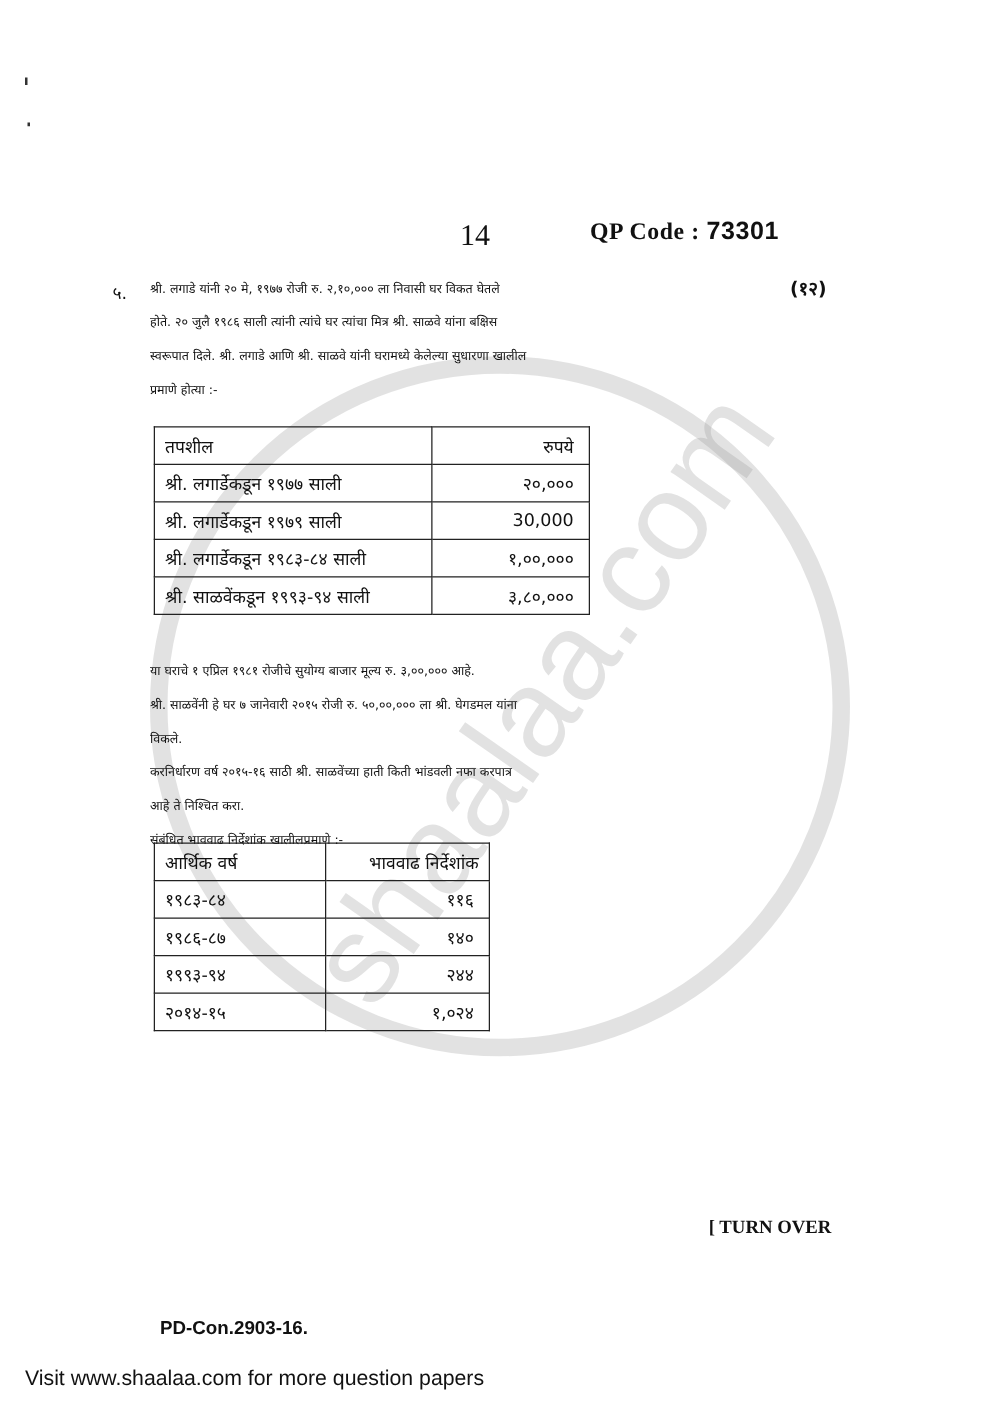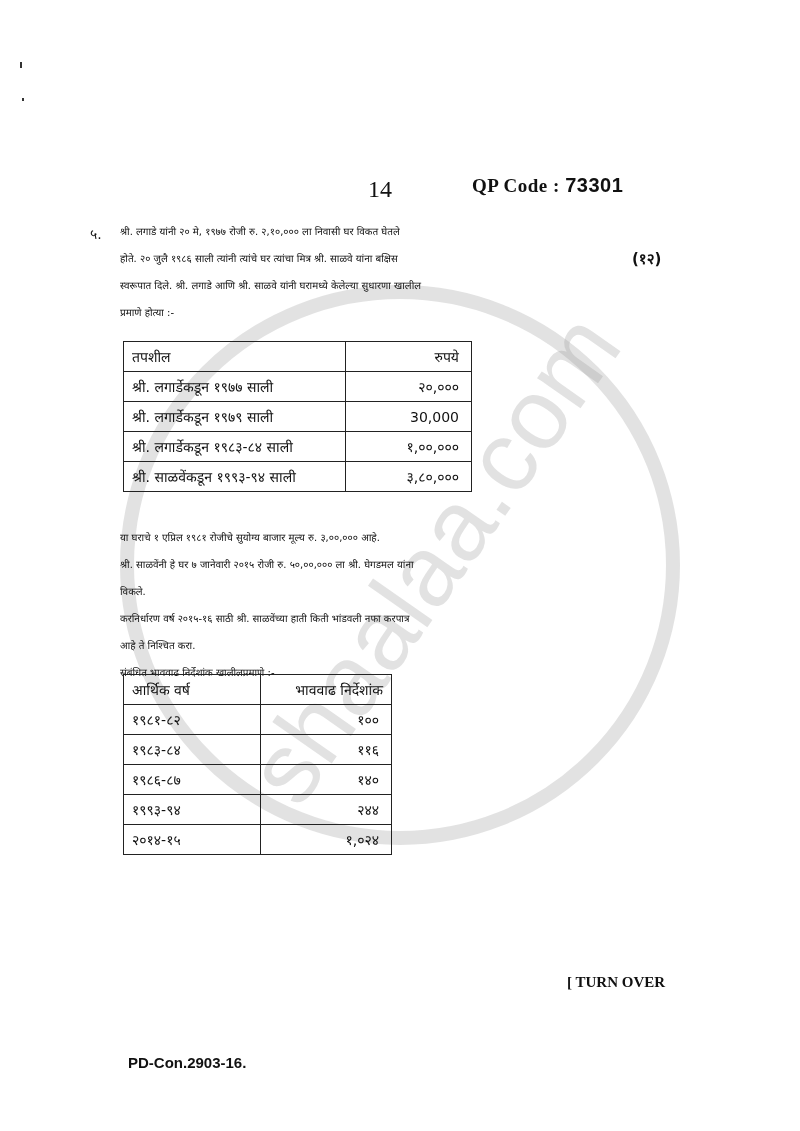--- a/index.html
+++ b/index.html
@@ -7,21 +7,21 @@
       width: 800px; height: 1131px; position: relative; overflow: hidden;
       background: #ffffff; color: #111;
       font-family: "DejaVu Sans", sans-serif;
     }
     .page { position: absolute; inset: 0; }
     .abs { position: absolute; }
     .page-num { left: 368px; top: 176px; font-family: "Liberation Serif", serif; font-size: 24px; }
     .qp-code { left: 472px; top: 174px; font-family: "Liberation Serif", serif; font-size: 19px; font-weight: bold; letter-spacing: 0.5px; }
     .qp-code .num { font-family: "Liberation Sans", sans-serif; font-weight: bold; font-size: 20px; }
     .q-num { left: 90px; top: 224px; font-size: 14px; }
-    .q-marks { left: 632px; top: 220px; font-size: 15px; font-weight: bold; margin-top: 28px; }
+    .q-marks { left: 632px; top: 220px; font-size: 15px; font-weight: bold; }
     .para { left: 120px; font-size: 10px; line-height: 27px; white-space: nowrap; }
     .p1 { top: 218px; }
     .p2 { top: 524px; }
     table.t { position: absolute; border-collapse: collapse; font-size: 14px; }
     table.t td { border: 1.5px solid #222; padding: 0 8px; height: 29px; }
     table.t td.r { text-align: right; padding-right: 12px; }
     .t1 { left: 123px; top: 341px; width: 349px; }
     .t1 td:first-child { width: 205px; }
     .t2 { left: 123px; top: 674px; width: 269px; }
     .t2 td:first-child { width: 120px; }
@@ -101,37 +101,34 @@
     <div>संबंधित भाववाढ निर्देशांक खालीलप्रमाणे :-</div>
   </div>
 
   <table class="t t2">
     <tbody>
         <tr>
       <td>आर्थिक वर्ष</td>
       <td class="r" style="padding-right:8px">भाववाढ निर्देशांक</td>
     </tr>
     <tr>
-      <td>१९८१-८२</td>
-      <td class="r">१००</td>
-    </tr>
-    <tr>
       <td>१९८३-८४</td>
       <td class="r">११६</td>
     </tr>
     <tr>
       <td>१९८६-८७</td>
       <td class="r">१४०</td>
     </tr>
     <tr>
       <td>१९९३-९४</td>
       <td class="r">२४४</td>
     </tr>
     <tr>
       <td>२०१४-१५</td>
       <td class="r">१,०२४</td>
     </tr>
   </tbody>
     </table>
 
   <div class="abs turn-over">[ TURN OVER</div>
   <div class="abs pd-con">PD-Con.2903-16.</div>
+  <div class="abs visit">Visit www.shaalaa.com for more question papers</div>
 </div>
 
 </body></html>

